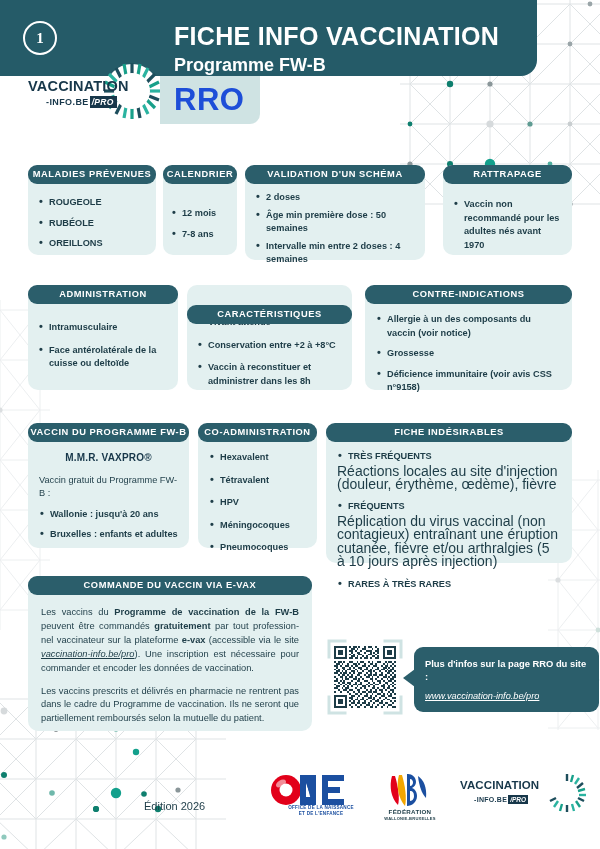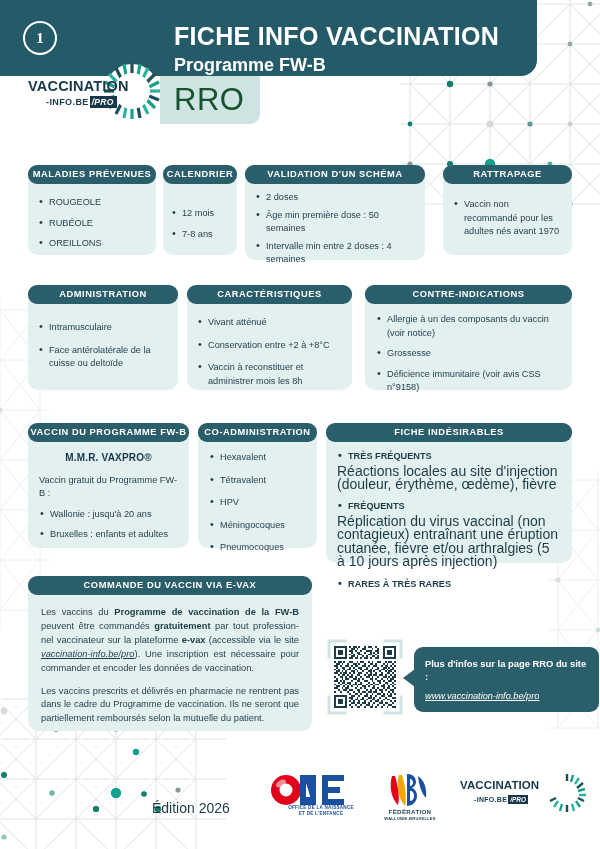--- a/index.html
+++ b/index.html
@@ -82,23 +82,23 @@
     position: absolute;
     left: 160px; top: 76px;
     width: 100px; height: 48px;
     background: #cfe3e3;
     border-bottom-right-radius: 10px;
     z-index: 2;
   }
   .rro-text {
     position: absolute;
     left: 174px; top: 82px;
-    color: #14532d;
+    color: #1d4ed8;
     font-size: 31px;
-    font-weight: normal;
+    font-weight: bold;
     letter-spacing: .5px;
     z-index: 4;
   }
 
   
   .logo-circle {
     position: absolute;
     left: 98px; top: 57px;
     width: 68px; height: 68px;
     z-index: 5;
@@ -168,20 +168,21 @@
     left: 0; right: 0;
     color: #1d3c47;
     font-size: 9.2px;
     line-height: 13.6px;
     z-index: 4;
   }
   ul.b {
     margin: 0;
     padding: 0;
     list-style: none;
+    font-weight: bold;
   }
   ul.b > li {
     position: relative;
     padding-left: 11px;
     margin-bottom: 7px;
   }
   ul.b > li:before {
     content: "•";
     position: absolute;
     left: 1px;
@@ -282,22 +283,22 @@
     display: block;
     margin-top: 8px;
     font-size: 9.2px;
     font-style: italic;
     text-decoration: underline;
   }
 
   
   .edition {
     position: absolute;
-    left: 152px; top: 800px;
-    font-size: 14px;
+    left: 144px; top: 800px;
+    font-size: 11px;
     color: #1d3c47;
     z-index: 5;
   }
   .foot-logos {
     position: absolute;
     left: 270px; top: 772px;
     width: 320px; height: 58px;
     z-index: 5;
   }
   .one-logo { position: absolute; left: 0; top: 2px; }
@@ -517,26 +518,26 @@
     <div class="card-head" style="left:0; width:150px;">ADMINISTRATION</div>
     <div class="card-body" style="top:36px; padding:0 10px;">
       <ul class="b loose">
         <li>Intramusculaire</li>
         <li>Face antérolatérale de la cuisse ou deltoïde</li>
       </ul>
     </div>
   </div>
 
   <div class="card" style="left:187px; top:285px; width:165px; height:105px;">
-    <div class="card-head" style="left:0; width:165px;">CARACTÉRISTIQUES</div>
+    <div class="card-head" style="left:0; width:165px;margin-top:20px;">CARACTÉRISTIQUES</div>
     <div class="card-body" style="top:31px; padding:0 10px;">
       <ul class="b loose">
         <li>Vivant atténué</li>
         <li>Conservation entre +2 à +8°C</li>
-        <li>Vaccin à reconstituer et administrer mois les 8h</li>
+        <li>Vaccin à reconstituer et administrer dans les 8h</li>
       </ul>
     </div>
   </div>
 
   <div class="card" style="left:365px; top:285px; width:207px; height:105px;">
     <div class="card-head" style="left:0; width:207px;">CONTRE-INDICATIONS</div>
     <div class="card-body" style="top:28px; padding:0 11px;">
       <ul class="b">
         <li>Allergie à un des composants du vaccin (voir notice)</li>
         <li>Grossesse</li>

